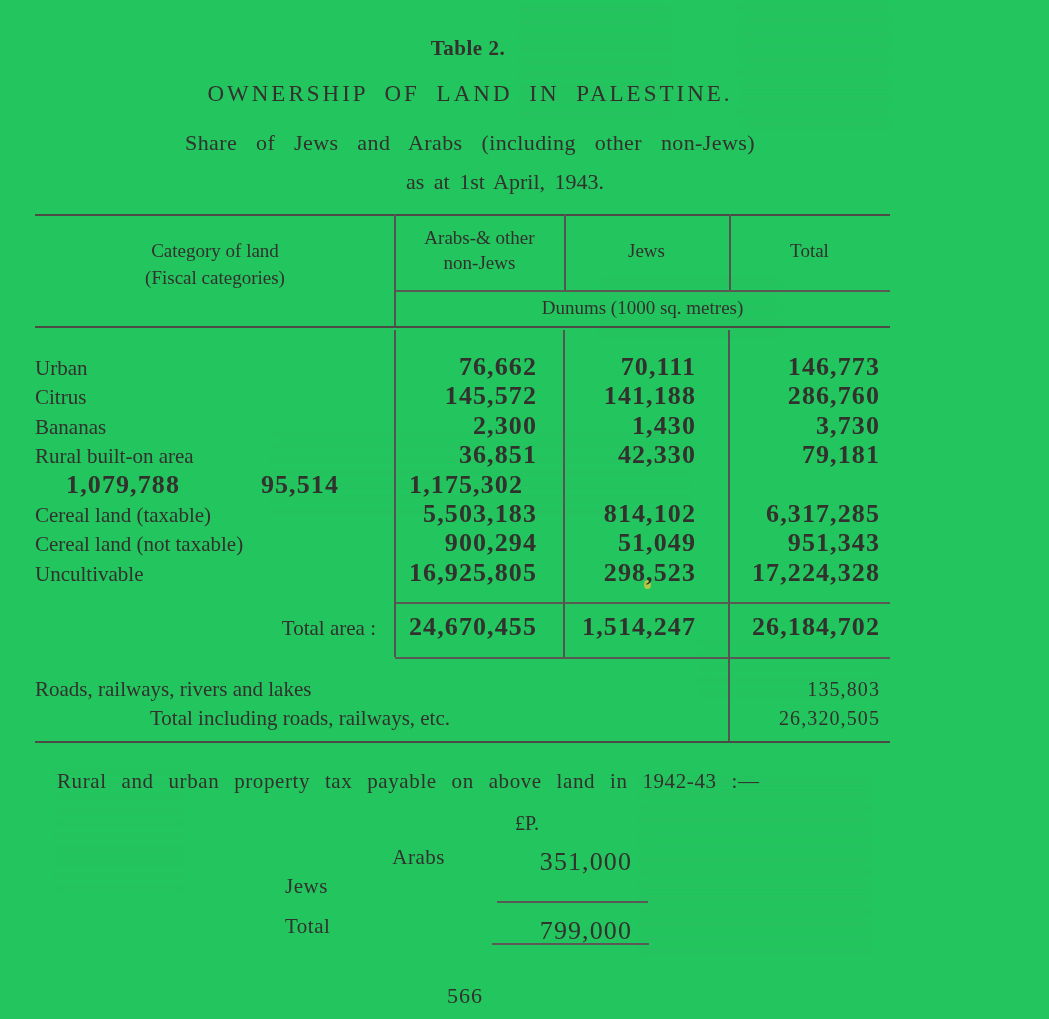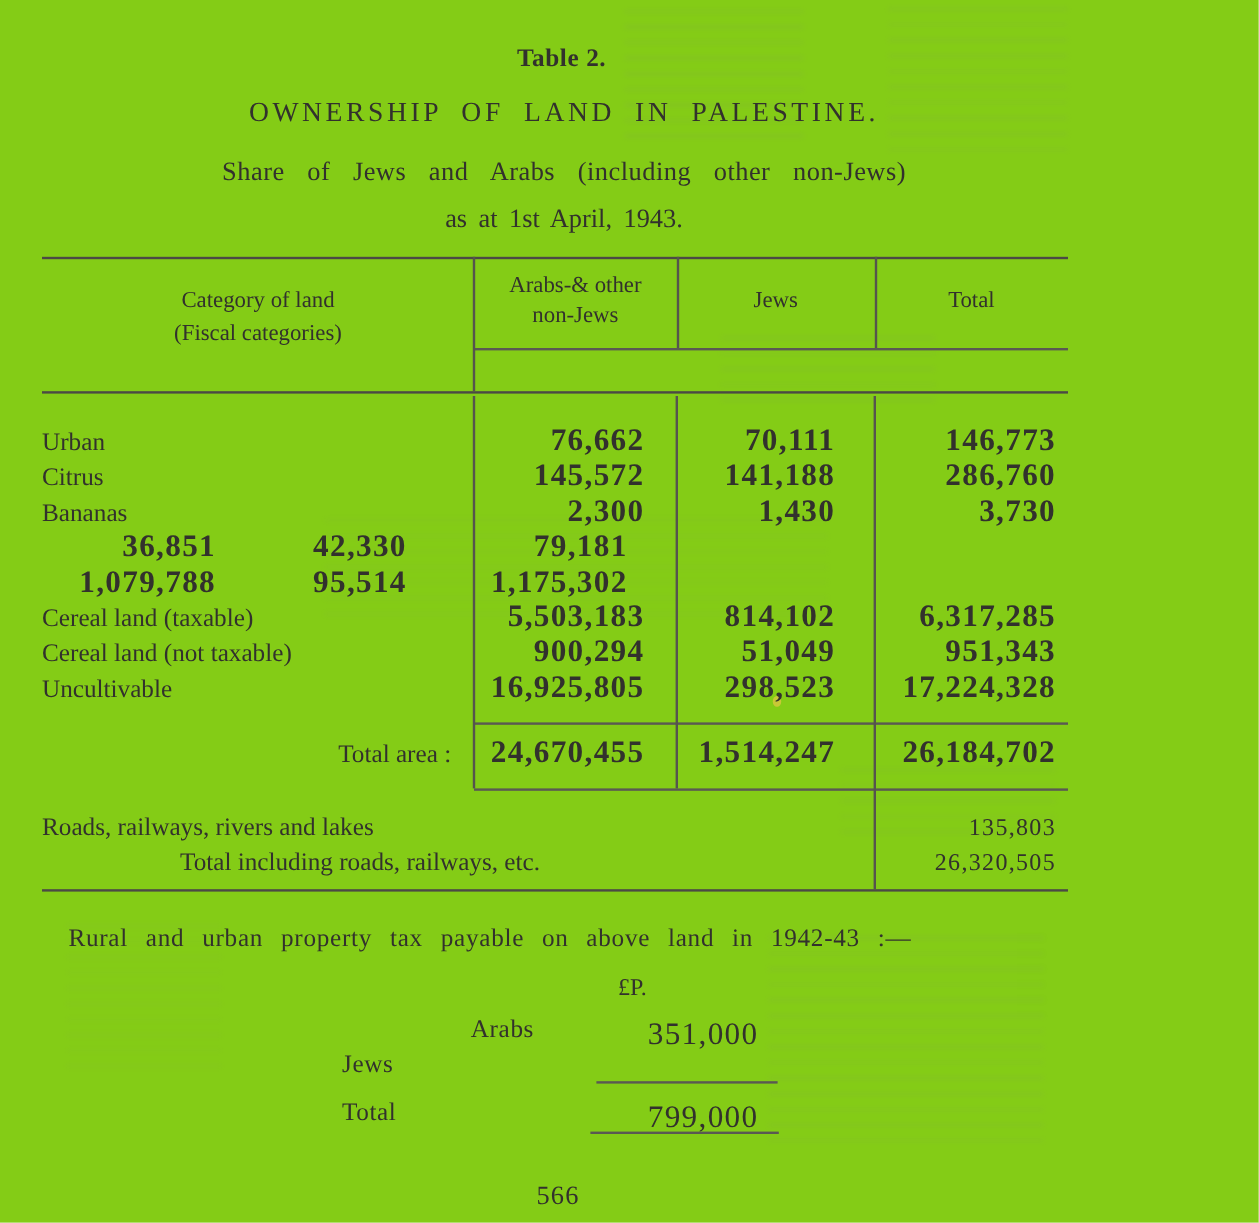--- a/index.html
+++ b/index.html
@@ -1,28 +1,28 @@
 <!DOCTYPE html>
 <html><head>
 <meta charset="utf-8">
 <style>
   html,body{margin:0;padding:0;background:#ffffff;}
   .canvas{
     position:relative;width:1049px;height:1019px;overflow:hidden;
-    background:#84cc16;
+    background:#22c55e;
     font-family:"Liberation Serif","DejaVu Serif",serif;
     color:#32312d;
   }
   .abs{position:absolute;}
   .center{text-align:center;}
   
   .head-label{left:0;top:36px;width:936px;font-size:21px;font-weight:bold;letter-spacing:.5px;}
   .main-title{left:0;top:81px;width:940px;font-size:23px;letter-spacing:3px;word-spacing:8px;}
   .subtitle1{left:0;top:130px;width:940px;font-size:22px;word-spacing:13px;letter-spacing:.4px;}
-  .subtitle2{left:0;top:169px;width:940px;font-size:22px;word-spacing:4px;}
+  .subtitle2{left:0;top:169px;width:940px;font-size:22px;word-spacing:4px;padding-left:35px;}
   
   .hrule{background:#4b4a45;height:2px;}
   .hrule.thin{height:1.5px;background:#5a5953;}
   .vrule{background:#55544e;width:1.6px;}
   
   .hdr{font-size:19px;line-height:25px;text-align:center;}
   .hdr-cat{left:35px;top:237px;width:360px;line-height:27px;}
   .hdr-arabs{left:395px;top:225px;width:169px;}
   .hdr-jews{left:564px;top:238px;width:165px;}
   .hdr-total{left:729px;top:238px;width:161px;}
@@ -89,20 +89,21 @@
   <div class="abs hdr hdr-cat">
     <div>Category of land</div>
     <div>(Fiscal categories)</div>
   </div>
   <div class="abs hdr hdr-arabs">
     <div>Arabs-&amp; other</div>
     <div>non-Jews</div>
   </div>
   <div class="abs hdr hdr-jews">Jews</div>
   <div class="abs hdr hdr-total">Total</div>
+  <div class="abs center hdr-units">Dunums (1000 sq. metres)</div>
 
   <div class="abs rows">
     <div class="row">
       <div class="c lbl">Urban</div>
       <div class="c n n1">76,662</div>
       <div class="c n n2">70,111</div>
       <div class="c n n3">146,773</div>
     </div>
     <div class="row">
       <div class="c lbl">Citrus</div>
@@ -110,20 +111,21 @@
       <div class="c n n2">141,188</div>
       <div class="c n n3">286,760</div>
     </div>
     <div class="row">
       <div class="c lbl">Bananas</div>
       <div class="c n n1">2,300</div>
       <div class="c n n2">1,430</div>
       <div class="c n n3">3,730</div>
     </div>
     <div class="row">
+      <div class="c lbl">Rural built-on area</div>
       <div class="c n n1">36,851</div>
       <div class="c n n2">42,330</div>
       <div class="c n n3">79,181</div>
     </div>
     <div class="row">
       <div class="c n n1">1,079,788</div>
       <div class="c n n2">95,514</div>
       <div class="c n n3">1,175,302</div>
     </div>
     <div class="row">

